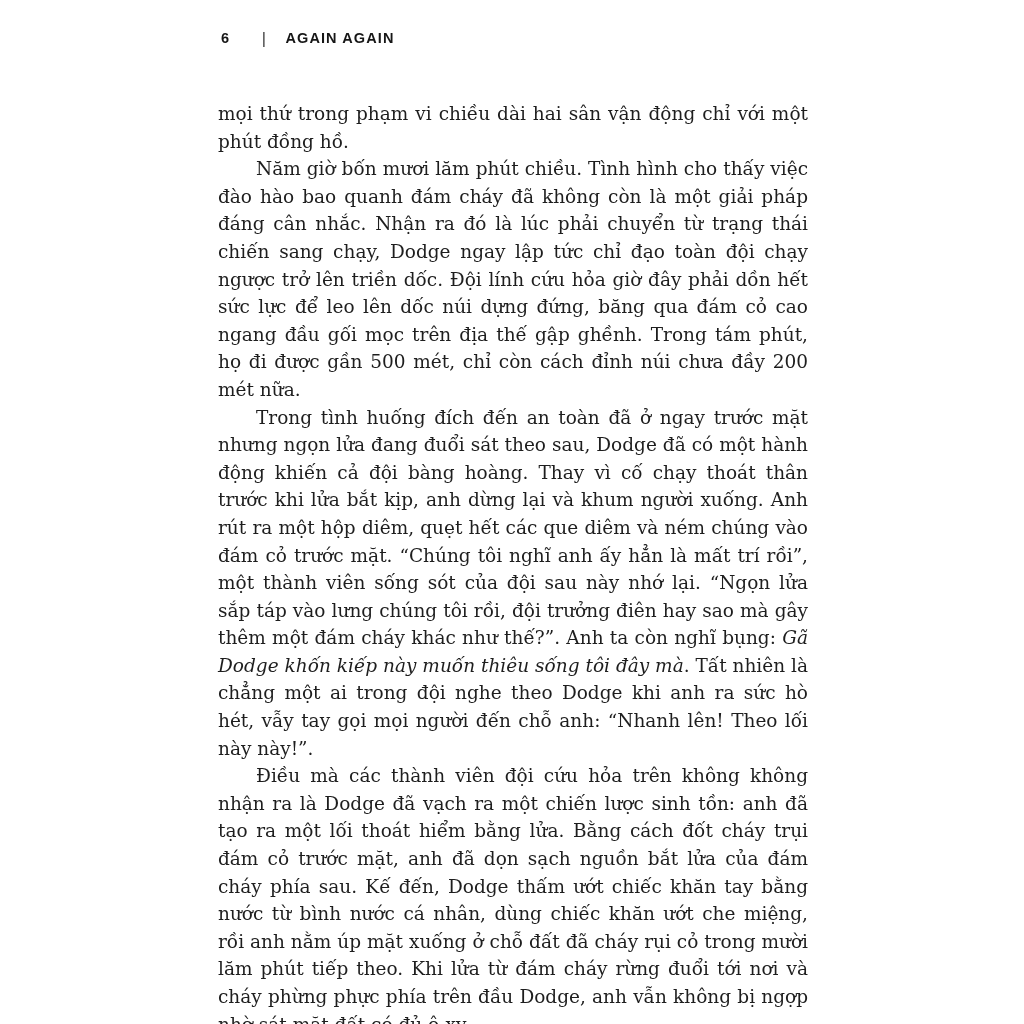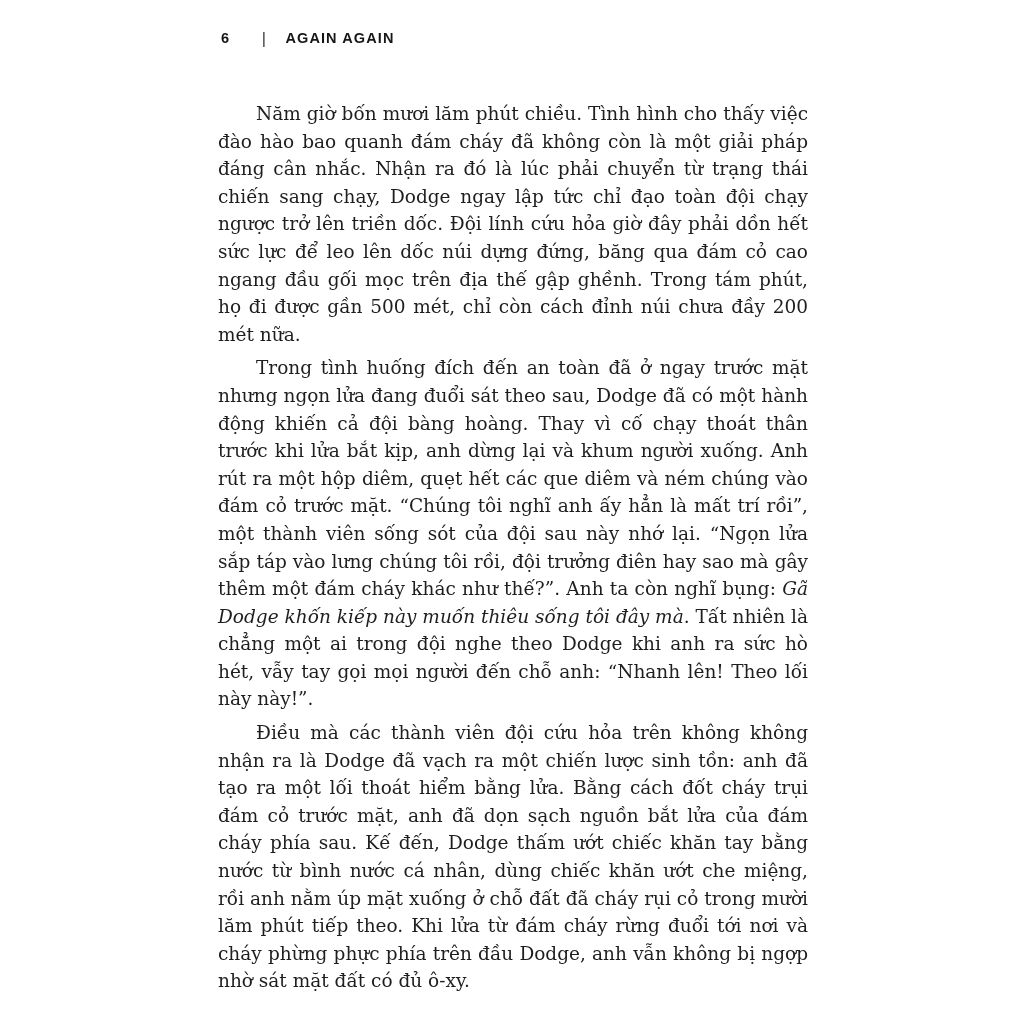--- a/index.html
+++ b/index.html
@@ -53,36 +53,36 @@
     color: #1e1e1e;
     font-size: 18.5px;
     line-height: 27.6px;
     text-align: justify;
   }
   .para {
     margin: 0;
     padding: 0;
   }
   .para + .para {
-    margin-top: 6px;
   }
   .para.indent {
     text-indent: 38px;
   }
   .para em {
     font-style: italic;
   }
 </style>
 </head>
 <body>
 
 <div class="page">
   <header class="page-header">
     <span class="page-num">6</span>
     <span class="divider">|</span>
     <span class="book-title">AGAIN AGAIN</span>
   </header>
   <main class="page-body" id="page-body">
+      <p class="para"><span>mọi thứ trong phạm vi chiều dài hai sân vận động chỉ với một phút đồng hồ.</span></p>
       <p class="para indent"><span>Năm giờ bốn mươi lăm phút chiều. Tình hình cho thấy việc đào hào bao quanh đám cháy đã không còn là một giải pháp đáng cân nhắc. Nhận ra đó là lúc phải chuyển từ trạng thái chiến sang chạy, Dodge ngay lập tức chỉ đạo toàn đội chạy ngược trở lên triền dốc. Đội lính cứu hỏa giờ đây phải dồn hết sức lực để leo lên dốc núi dựng đứng, băng qua đám cỏ cao ngang đầu gối mọc trên địa thế gập ghềnh. Trong tám phút, họ đi được gần 500 mét, chỉ còn cách đỉnh núi chưa đầy 200 mét nữa.</span></p>
       <p class="para indent"><span>Trong tình huống đích đến an toàn đã ở ngay trước mặt nhưng ngọn lửa đang đuổi sát theo sau, Dodge đã có một hành động khiến cả đội bàng hoàng. Thay vì cố chạy thoát thân trước khi lửa bắt kịp, anh dừng lại và khum người xuống. Anh rút ra một hộp diêm, quẹt hết các que diêm và ném chúng vào đám cỏ trước mặt. “Chúng tôi nghĩ anh ấy hẳn là mất trí rồi”, một thành viên sống sót của đội sau này nhớ lại. “Ngọn lửa sắp táp vào lưng chúng tôi rồi, đội trưởng điên hay sao mà gây thêm một đám cháy khác như thế?”. Anh ta còn nghĩ bụng: </span><em>Gã Dodge khốn kiếp này muốn thiêu sống tôi đây mà</em><span>. Tất nhiên là chẳng một ai trong đội nghe theo Dodge khi anh ra sức hò hét, vẫy tay gọi mọi người đến chỗ anh: “Nhanh lên! Theo lối này này!”.</span></p>
       <p class="para indent"><span>Điều mà các thành viên đội cứu hỏa trên không không nhận ra là Dodge đã vạch ra một chiến lược sinh tồn: anh đã tạo ra một lối thoát hiểm bằng lửa. Bằng cách đốt cháy trụi đám cỏ trước mặt, anh đã dọn sạch nguồn bắt lửa của đám cháy phía sau. Kế đến, Dodge thấm ướt chiếc khăn tay bằng nước từ bình nước cá nhân, dùng chiếc khăn ướt che miệng, rồi anh nằm úp mặt xuống ở chỗ đất đã cháy rụi cỏ trong mười lăm phút tiếp theo. Khi lửa từ đám cháy rừng đuổi tới nơi và cháy phừng phực phía trên đầu Dodge, anh vẫn không bị ngợp nhờ sát mặt đất có đủ ô-xy.</span></p>
     </main>
 </div>
 
 </body></html>

